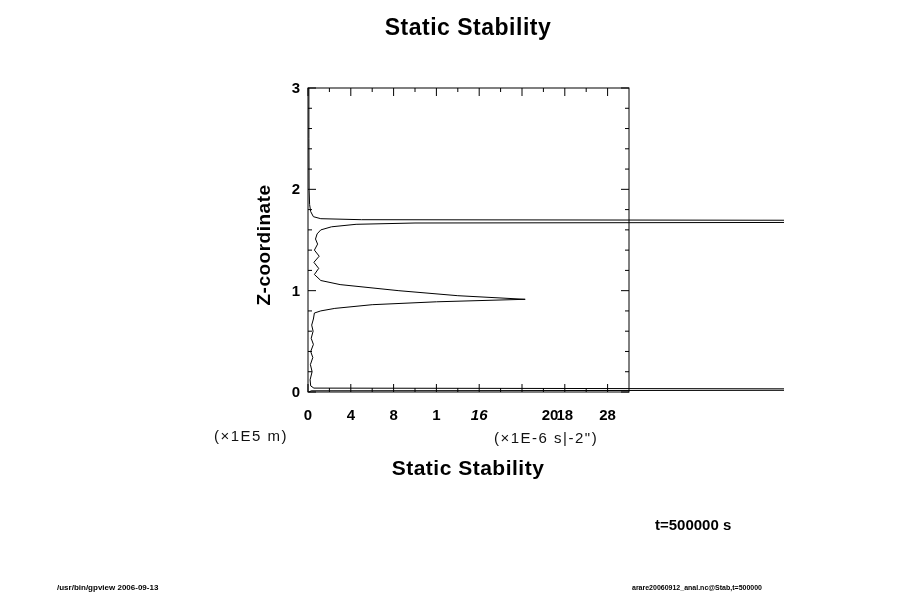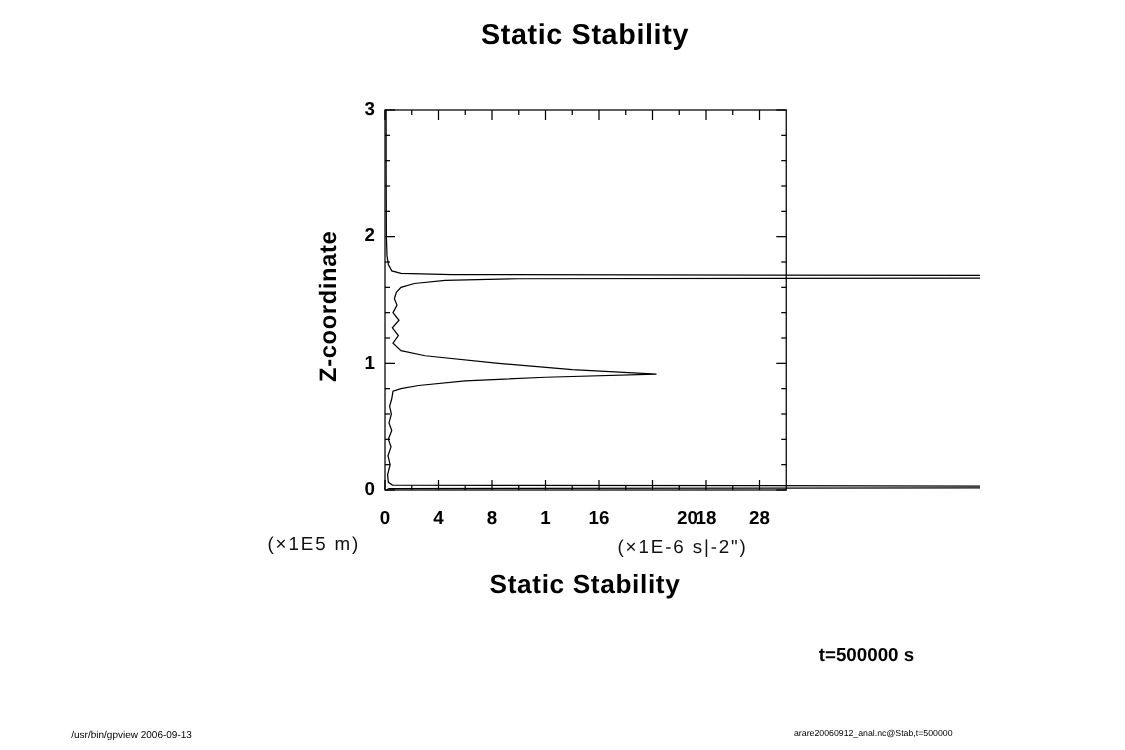--- a/index.html
+++ b/index.html
@@ -9,21 +9,21 @@
   .title{left:0;top:14px;width:936px;text-align:center;font-size:23px;font-weight:bold;letter-spacing:.5px;}
   .xlabel{left:0;top:456px;width:936px;text-align:center;font-size:21px;font-weight:bold;letter-spacing:.5px;}
   .ylabel{left:264px;top:245px;transform:translate(-50%,-50%) rotate(-90deg);transform-origin:center;
           font-size:19px;font-weight:bold;white-space:nowrap;letter-spacing:.5px;}
   .unit{font-size:15px;font-weight:400;letter-spacing:1.5px;white-space:nowrap;color:#111;}
   .unit-y{left:214px;top:427px;}
   .unit-x{left:494px;top:429px;}
   .anno{left:655px;font-size:15px;font-weight:bold;white-space:nowrap;}
   .anno1{top:516px;}
   .anno2{top:539px;}
-  .foot{font-size:8px;font-weight:400;white-space:nowrap;color:#000;}
+  .foot{font-size:8px;font-weight:700;white-space:nowrap;color:#000;}
   .foot-l{left:57px;top:583px;}
   .foot-r{right:22px;top:584px;font-size:7px;}
   .tick-label-x{position:absolute;width:30px;margin-left:-15px;text-align:center;top:406px;
                 font-size:15px;font-weight:bold;}
   .tick-label-y{position:absolute;width:20px;left:280px;text-align:right;margin-top:-9px;
                 font-size:15px;font-weight:bold;}
   svg{position:absolute;left:0;top:0;}
 </style>
 </head>
 <body>
@@ -99,21 +99,21 @@
       <line x1="308" y1="108.26666666666671" x2="312" y2="108.26666666666671" stroke="#000000" stroke-width="1"></line>
       <line x1="629" y1="108.26666666666671" x2="625" y2="108.26666666666671" stroke="#000000" stroke-width="1"></line>
       <polyline points="309.1,392.0 311.2,390.8 901.9,390.2 901.9,389.0 313.9,388.1 310.7,385.9 310.1,379.8 312.1,371.7 310.4,364.6 312.8,357.5 310.7,351.5 313.4,344.4 311.2,338.3 313.1,331.2 311.7,325.1 313.4,319.0 314.4,313.0 320.8,310.9 334.8,308.4 372.2,304.7 436.4,301.8 525.2,299.3 457.8,295.7 398.9,290.7 340.1,284.6 320.8,280.5 314.4,274.5 318.7,268.4 313.9,262.3 319.2,256.2 314.4,250.1 317.6,244.1 315.5,239.0 317.1,233.9 320.8,229.9 331.5,226.8 356.1,224.3 415.0,223.0 901.9,222.3 901.9,220.4 361.5,219.7 320.8,218.7 313.4,216.7 310.7,211.6 309.6,204.5 309.1,189.3 308.9,138.7 308.9,88.0" fill="none" stroke="#000000" stroke-width="1"></polyline>
     </svg>
 
   <div id="tick-labels">
       <div class="tick-label-x" style="left: 308px;">0</div>
       <div class="tick-label-x" style="left: 350.8px;">4</div>
       <div class="tick-label-x" style="left: 393.6px;">8</div>
       <div class="tick-label-x" style="left: 436.4px;">1</div>
-      <div class="tick-label-x" style="left: 479.2px;">16</div>
+      <div class="tick-label-x" style="left: 479.2px; font-style: italic;">16</div>
       <div class="tick-label-x" style="left: 550px;">20</div>
       <div class="tick-label-x" style="left: 564.8px;">18</div>
       <div class="tick-label-x" style="left: 607.6px;">28</div>
       <div class="tick-label-y" style="top: 392px;">0</div>
       <div class="tick-label-y" style="top: 290.667px;">1</div>
       <div class="tick-label-y" style="top: 189.333px;">2</div>
       <div class="tick-label-y" style="top: 88px;">3</div>
     </div>
 
   <div class="abs unit unit-y">(×1E5 m)</div>

